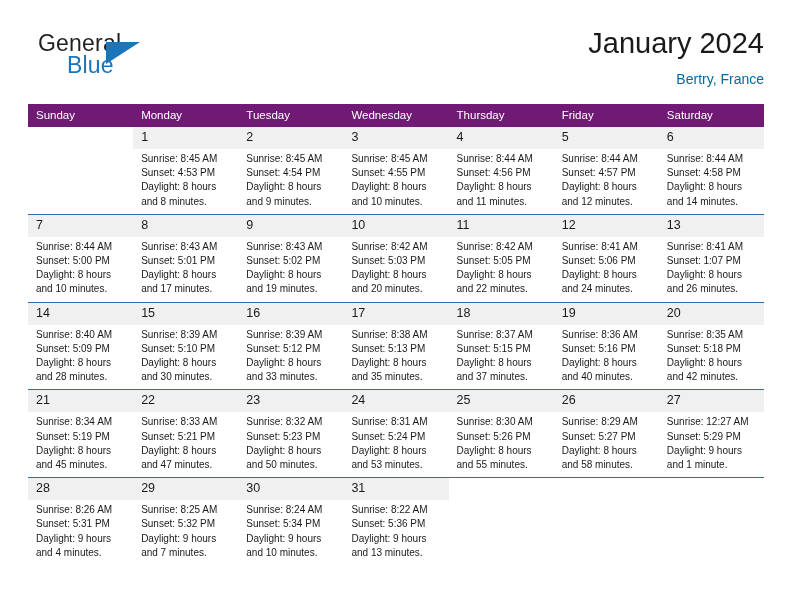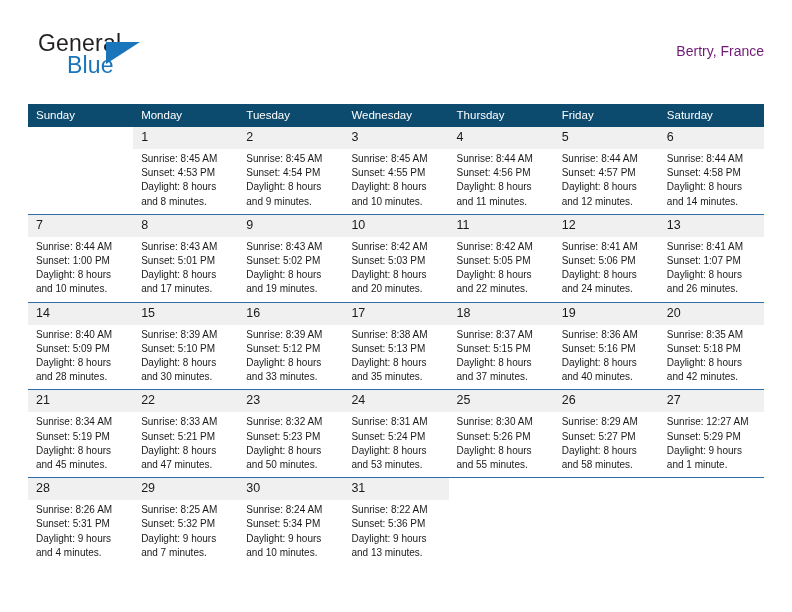--- a/index.html
+++ b/index.html
@@ -74,37 +74,37 @@
     text-align: right;
   }
   .cal-title {
     font-size: 29px;
     color: #1a1a1a;
     line-height: 34px;
     white-space: nowrap;
   }
   .cal-subtitle {
     font-size: 14px;
-    color: #701a75;
+    color: #0369a1;
     line-height: 20px;
-    margin-top: 15px;
+    margin-top: 9px;
     white-space: nowrap;
   }
 
   
   .calendar {
     position: absolute;
     left: 28px;
     top: 104px;
     width: 736px;
     border-collapse: collapse;
     table-layout: fixed;
   }
   .calendar th {
-    background: #0c4a6e;
+    background: #701a75;
     color: #ffffff;
     font-size: 11.5px;
     font-weight: normal;
     text-align: left;
     padding: 5px 0 6px 8px;
     height: 12px;
   }
   .calendar td {
     vertical-align: top;
     padding: 0;
@@ -147,20 +147,21 @@
 
   <div class="header">
 
     <div class="brand">
       <span class="brand-general">General</span>
       <span class="brand-triangle"></span>
       <span class="brand-blue">Blue</span>
     </div>
 
     <div class="title-block">
+      <div class="cal-title">January 2024</div>
       <div class="cal-subtitle">Bertry, France</div>
     </div>
 
   </div>
 
   <table class="calendar">
     <thead>
       <tr id="weekday-row">
           <th>Sunday</th>
           <th>Monday</th>
@@ -230,21 +231,21 @@
               <div class="cell-line">Daylight: 8 hours</div>
               <div class="cell-line">and 14 minutes.</div>
             </div>
           </td>
         </tr>
         <tr class="week-row">
           <td>
             <div class="daynum">7</div>
             <div class="cell-body">
               <div class="cell-line">Sunrise: 8:44 AM</div>
-              <div class="cell-line">Sunset: 1:00 PM</div>
+              <div class="cell-line">Sunset: 5:00 PM</div>
               <div class="cell-line">Daylight: 8 hours</div>
               <div class="cell-line">and 10 minutes.</div>
             </div>
           </td>
           <td>
             <div class="daynum">8</div>
             <div class="cell-body">
               <div class="cell-line">Sunrise: 8:43 AM</div>
               <div class="cell-line">Sunset: 5:01 PM</div>
               <div class="cell-line">Daylight: 8 hours</div>

